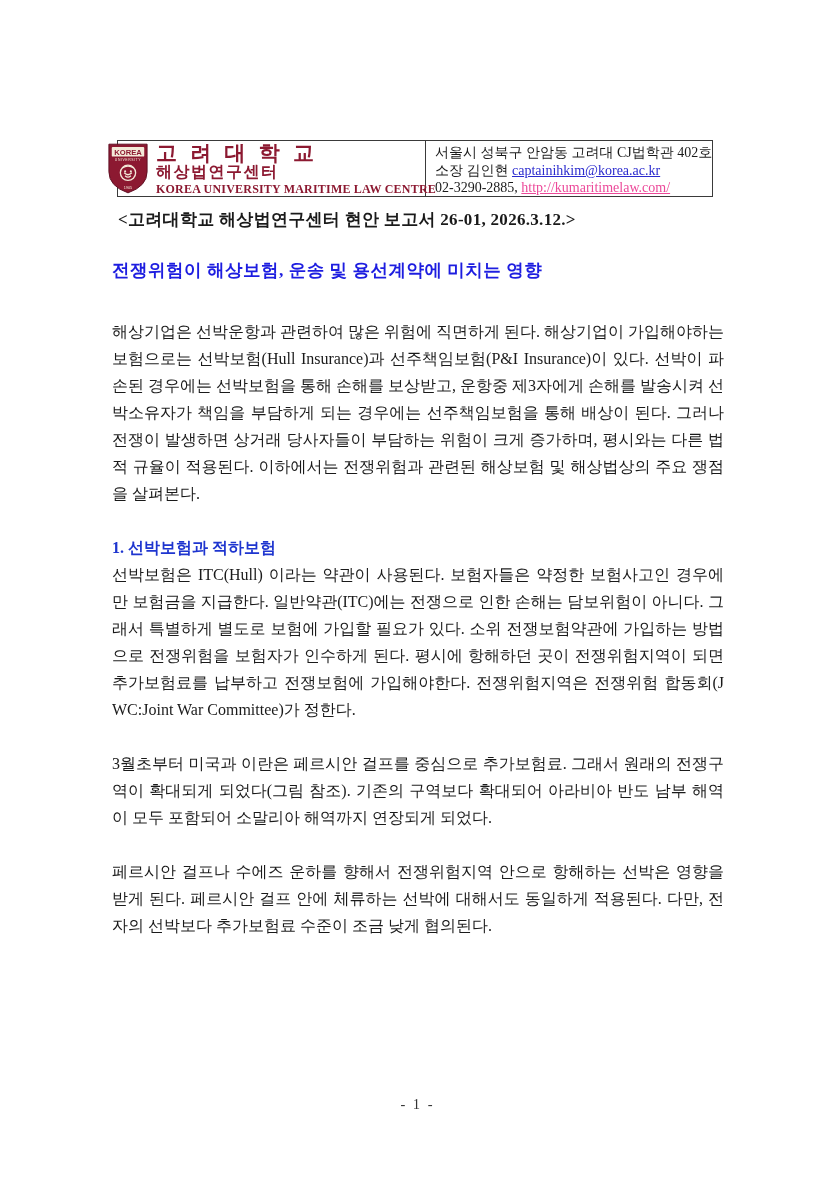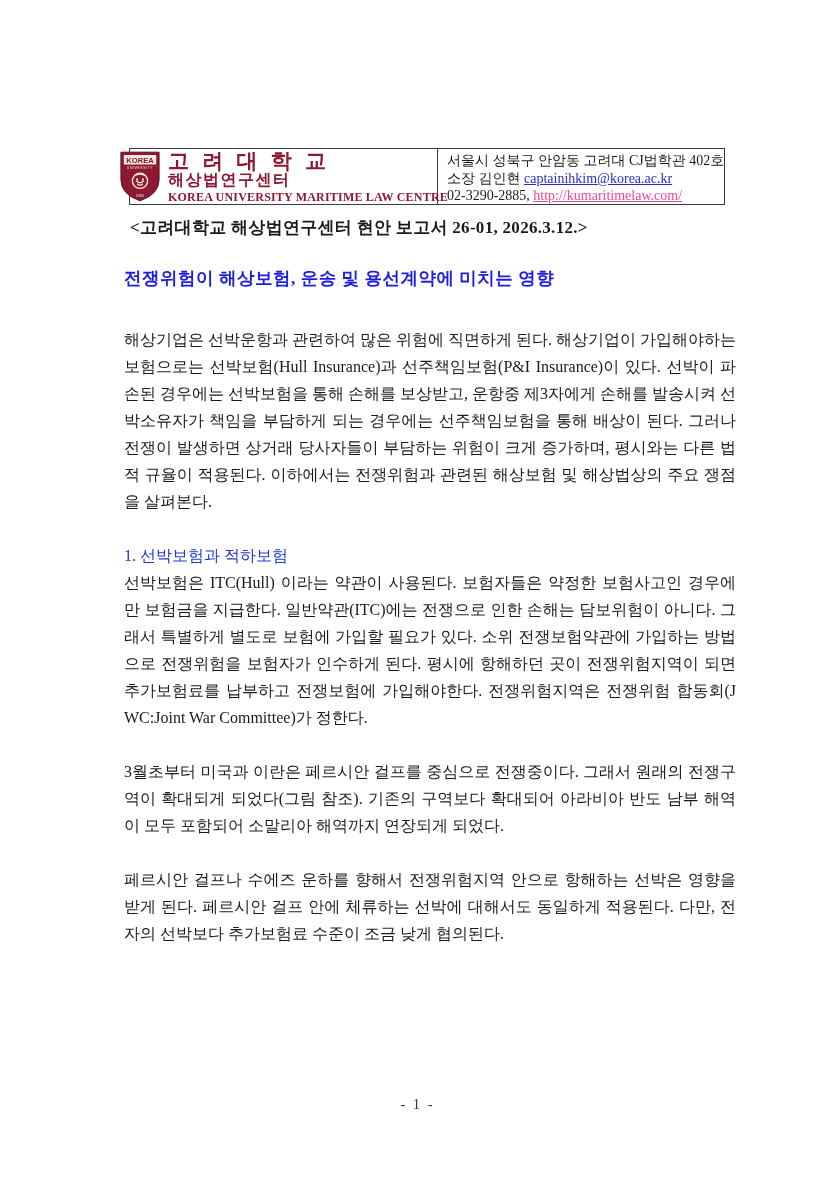--- a/index.html
+++ b/index.html
@@ -10,23 +10,22 @@
     height: 1181px;
     margin: 0 auto;
     background: #ffffff;
     font-family: "Liberation Serif", "DejaVu Serif", serif;
     color: #1a1a1a;
     overflow: hidden;
   }
   .content {
     position: absolute;
     left: 112px;
-    top: 148px;
+    top: 140px;
     width: 612px;
-    margin-left: 12px;
   }
   
   .header-box {
     display: flex;
     width: 596px;
     margin-left: 5px;
     border: 1px solid #3a3a3a;
     height: 57px;
   }
   .hb-left {
@@ -88,21 +87,21 @@
   .body-block { margin-top: 36px; }
   p.para {
     font-size: 16px;
     line-height: 27px;
     text-align: justify;
     word-break: break-all;
     margin-bottom: 27px;
   }
   .section-heading {
     font-size: 16px;
-    font-weight: normal;
+    font-weight: bold;
     color: var(--heading_blue);
     line-height: 27px;
     margin-top: 0;
   }
   .section-heading + p.para { margin-top: 0; }
   
   .page-number {
     position: absolute;
     top: 1096px;
     left: 0;
@@ -157,19 +156,19 @@
 
     <div class="caption">&lt;고려대학교 해상법연구센터 현안 보고서 26-01, 2026.3.12.&gt;</div>
 
     <div class="doc-title">전쟁위험이 해상보험, 운송 및 용선계약에 미치는 영향</div>
 
     <div class="body-block">
       <p class="para">해상기업은 선박운항과 관련하여 많은 위험에 직면하게 된다. 해상기업이 가입해야하는 보험으로는 선박보험(Hull Insurance)과 선주책임보험(P&amp;I Insurance)이 있다. 선박이 파손된 경우에는 선박보험을 통해 손해를 보상받고, 운항중 제3자에게 손해를 발송시켜 선박소유자가 책임을 부담하게 되는 경우에는 선주책임보험을 통해 배상이 된다. 그러나 전쟁이 발생하면 상거래 당사자들이 부담하는 위험이 크게 증가하며, 평시와는 다른 법적 규율이 적용된다. 이하에서는 전쟁위험과 관련된 해상보험 및 해상법상의 주요 쟁점을 살펴본다.</p>
 
       <div class="section-heading">1. 선박보험과 적하보험</div>
       <p class="para">선박보험은 ITC(Hull) 이라는 약관이 사용된다. 보험자들은 약정한 보험사고인 경우에만 보험금을 지급한다. 일반약관(ITC)에는 전쟁으로 인한 손해는 담보위험이 아니다. 그래서 특별하게 별도로 보험에 가입할 필요가 있다. 소위 전쟁보험약관에 가입하는 방법으로 전쟁위험을 보험자가 인수하게 된다. 평시에 항해하던 곳이 전쟁위험지역이 되면 추가보험료를 납부하고 전쟁보험에 가입해야한다. 전쟁위험지역은 전쟁위험 합동회(JWC:Joint War Committee)가 정한다.</p>
-      <p class="para">3월초부터 미국과 이란은 페르시안 걸프를 중심으로 전쟁중이다. 그래서 원래의 전쟁구역이 확대되게 되었다(그림 참조). 기존의 구역보다 확대되어 아라비아 반도 남부 해역이 모두 포함되어 소말리아 해역까지 연장되게 되었다.</p>
+      <p class="para">3월초부터 미국과 이란은 페르시안 걸프를 중심으로 추가보험료. 그래서 원래의 전쟁구역이 확대되게 되었다(그림 참조). 기존의 구역보다 확대되어 아라비아 반도 남부 해역이 모두 포함되어 소말리아 해역까지 연장되게 되었다.</p>
       <p class="para">페르시안 걸프나 수에즈 운하를 향해서 전쟁위험지역 안으로 항해하는 선박은 영향을 받게 된다. 페르시안 걸프 안에 체류하는 선박에 대해서도 동일하게 적용된다. 다만, 전자의 선박보다 추가보험료 수준이 조금 낮게 협의된다.</p>
     </div>
   </div>
 
   <div class="page-number">- 1 -</div>
 </div>
 
 </body></html>

